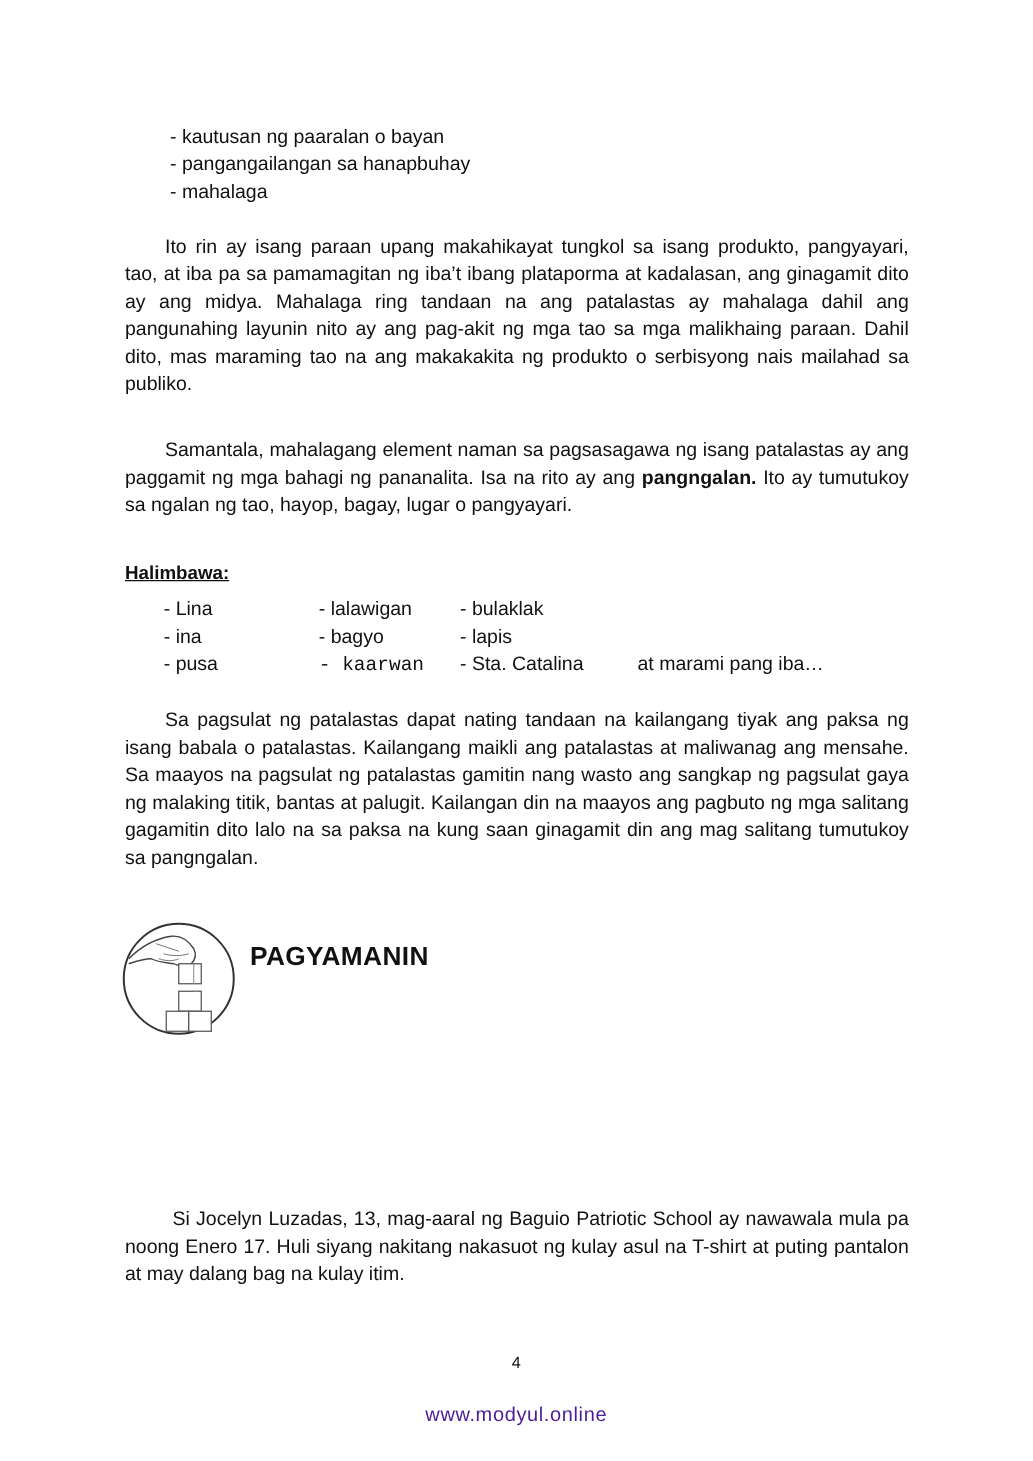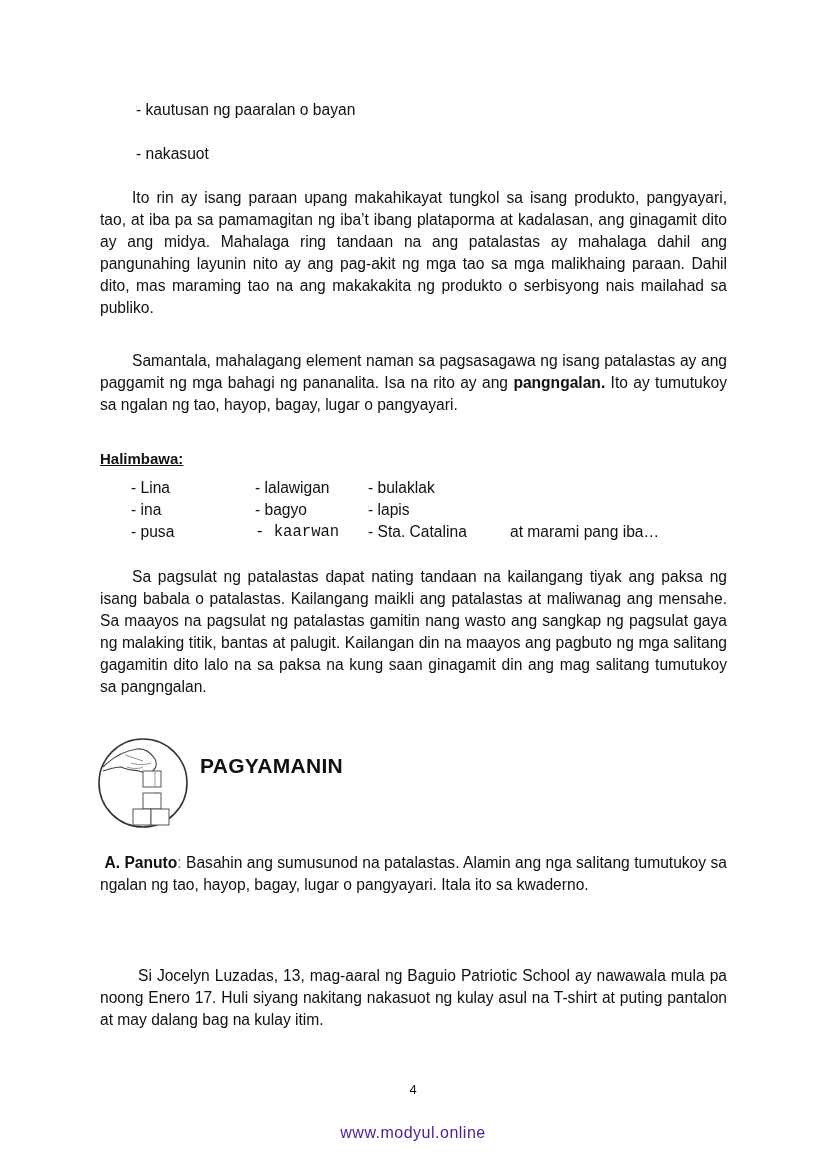--- a/index.html
+++ b/index.html
@@ -18,21 +18,22 @@
   .page-number { position: absolute; left: 0; width: 826px; top: 1082px; text-align: center; font-size: 13px; }
   .watermark { position: absolute; left: 0; width: 826px; top: 1124px; text-align: center; font-size: 16px; color: #4c1d95; letter-spacing: 0.5px; }
   .colon-accent { color: #2e8bc9; }
 </style>
 </head>
 <body>
 
 <div class="page">
 
   <div class="list-item" style="top:99px;">- kautusan ng paaralan o bayan</div>
-  <div class="list-item" style="top:143px;">- nakasuot</div>
+  <div class="list-item" style="top:121px;">- pangangailangan sa hanapbuhay</div>
+  <div class="list-item" style="top:143px;">- mahalaga</div>
 
   <div class="para" style="top:187px;"><span class="indent"></span><span>Ito rin ay isang paraan upang makahikayat tungkol sa isang produkto, pangyayari, tao, at iba pa sa pamamagitan ng iba’t ibang plataporma at kadalasan, ang ginagamit dito ay ang midya. Mahalaga ring tandaan na ang patalastas ay mahalaga dahil ang pangunahing layunin nito ay ang pag-akit ng mga tao sa mga malikhaing paraan. Dahil dito, mas maraming tao na ang makakakita ng produkto o serbisyong nais mailahad sa publiko.</span></div>
 
   <div class="para" style="top:350px;"><span class="indent"></span><span>Samantala, mahalagang element naman sa pagsasagawa ng isang patalastas ay ang paggamit ng mga bahagi ng pananalita. Isa na rito ay ang </span><span class="bold">pangngalan.</span><span> Ito ay tumutukoy sa ngalan ng tao, hayop, bagay, lugar o pangyayari.</span></div>
 
   <div class="txt bold" style="position:absolute; left:100px; top:448px;">Halimbawa:</div>
 
   <div class="example-row" style="top:477px;">
     <span style="left:0px;">- Lina</span>
     <span style="left:124px;">- lalawigan</span>
@@ -66,19 +67,18 @@
 
       <rect x="46" y="56" width="18" height="16" fill="#fff" stroke="#555" stroke-width="1"></rect>
       <line x1="58" y1="56" x2="62" y2="56" stroke="#888" stroke-width="0.8"></line>
 
       <rect x="36" y="72" width="18" height="16" fill="#fff" stroke="#555" stroke-width="1"></rect>
       <rect x="54" y="72" width="18" height="16" fill="#fff" stroke="#555" stroke-width="1"></rect>
     </svg>
   </div>
   <div class="section-title">PAGYAMANIN</div>
 
-  <div class="para" style="top:852px;">&nbsp;<span class="bold">A. Panuto</span><span class="colon-accent">:</span><span> Basahin ang sumusunod na patalastas. Alamin ang nga salitang tumutukoy sa ngalan ng tao, hayop, bagay, lugar o pangyayari. Itala ito sa kwaderno.</span></div>
 
   <div class="para" style="top:965px;"><span class="indent" style="width:38px;"></span><span>Si Jocelyn Luzadas, 13, mag-aaral ng Baguio Patriotic School ay nawawala mula pa noong Enero 17. Huli siyang nakitang nakasuot ng kulay asul na T-shirt at puting pantalon at may dalang bag na kulay itim.</span></div>
 
   <div class="page-number">4</div>
   <div class="watermark">www.modyul.online</div>
 </div>
 
 </body></html>

